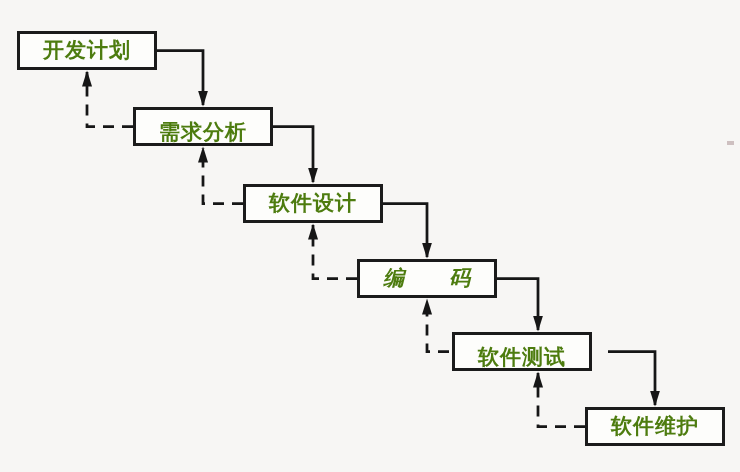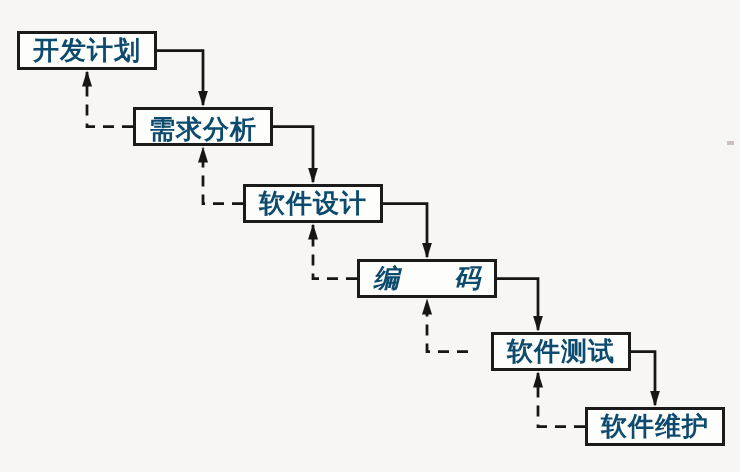--- a/index.html
+++ b/index.html
@@ -27,23 +27,23 @@
     width: 140px;
     height: 39px;
     box-sizing: border-box;
     border: 3px solid #1b1b1b;
     background: #fdfdfb;
     display: flex;
     align-items: center;
     justify-content: center;
   }
   .stage-label {
-    font-size: 26px;
+    font-size: 21px;
     font-weight: 600;
-    color: #0c4a6e;
+    color: #4d7c0f;
     letter-spacing: 1px;
     white-space: pre;
     line-height: 1;
     user-select: none;
   }
   .artifact {
     position: absolute;
     left: 727px;
     top: 141px;
     width: 7px;
@@ -97,21 +97,21 @@
   </div>
 
   <div class="stage-box" style="left:243px; top:184px;">
     <span class="stage-label">软件设计</span>
   </div>
 
   <div class="stage-box" style="left:357px; top:259px;font-style:italic;">
     <span class="stage-label">编　　码</span>
   </div>
 
-  <div class="stage-box" style="left:491px; top:332px;">
+  <div class="stage-box" style="left:452px; top:332px;align-items:flex-end;">
     <span class="stage-label">软件测试</span>
   </div>
 
   <div class="stage-box" style="left:585px; top:407px;">
     <span class="stage-label">软件维护</span>
   </div>
 
   <div class="artifact"></div>
 
 </div>

